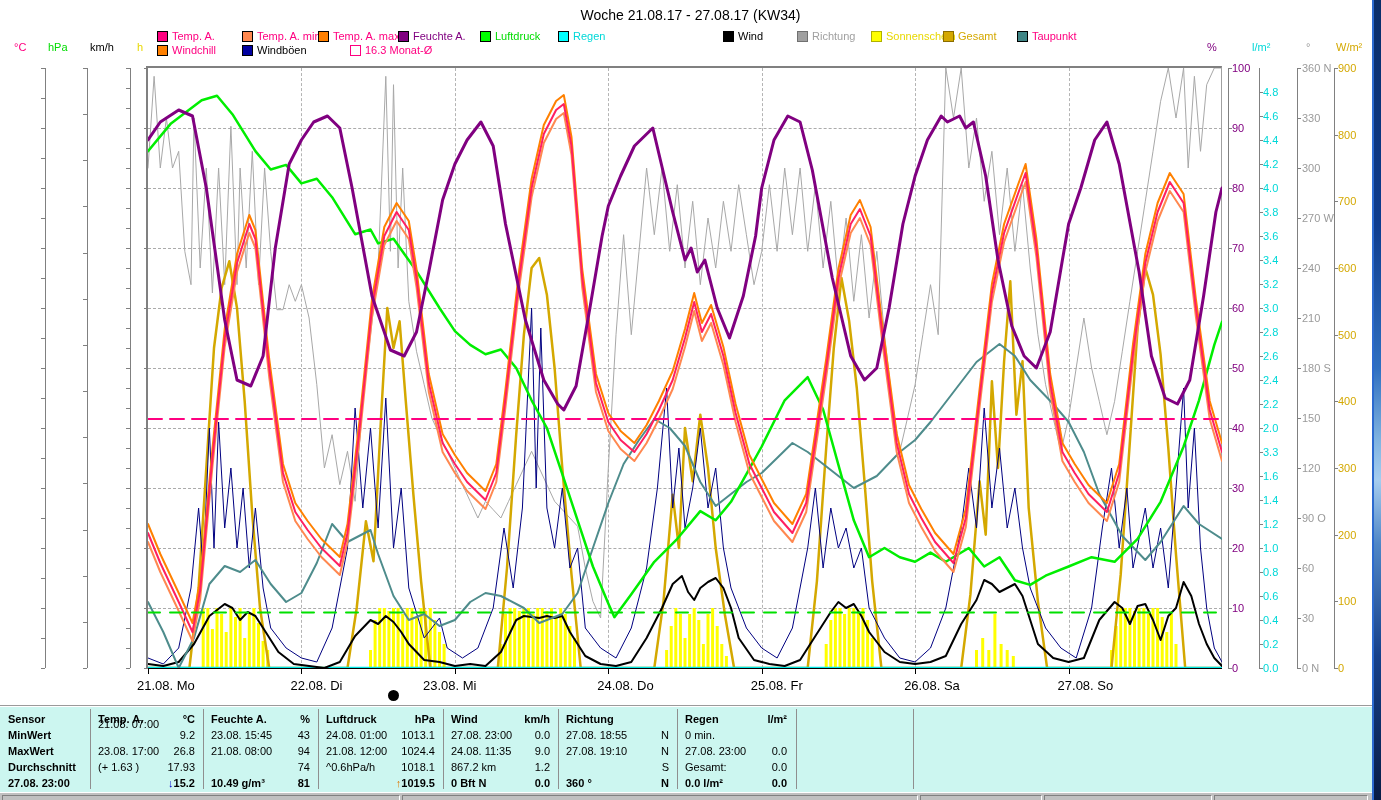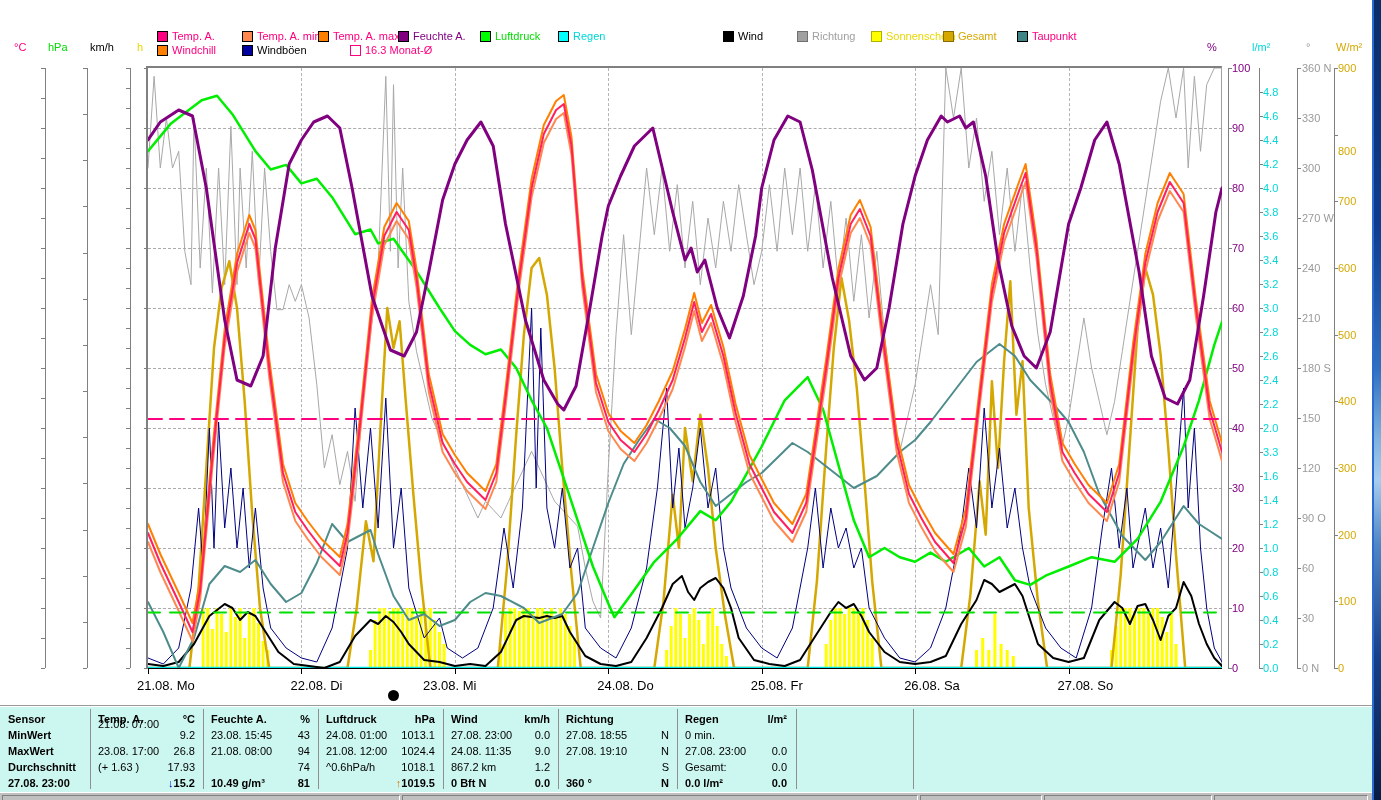--- a/index.html
+++ b/index.html
@@ -34,20 +34,21 @@
       border:1px solid;border-color:#808080 #ffffff #ffffff #808080;}
   #desktop-strip{left:1372px;top:0;width:9px;height:800px;
       background:linear-gradient(180deg,#0a2d68 0%,#0e3c8e 28%,#2f6fc0 46%,#7fb3e0 55%,#a5cdef 60%,#4f86c6 68%,#16408a 82%,#081c44 100%);
       border-left:2px solid #2b6ad0;box-sizing:border-box;}
   svg{position:absolute;left:148px;top:68px;}
 </style>
 </head>
 <body>
 
 <div id="app">
+  <div class="abs" id="page-title">Woche 21.08.17 - 27.08.17 (KW34)</div>
   <div class="abs" id="legend">
       <div class="leg-item" style="left: 157px; top: 30px;">
         <span class="leg-box" style="background: rgb(255, 0, 128); border-color: rgb(0, 0, 0);"></span>
         <span class="leg-lab" style="color: rgb(255, 0, 128);">Temp. A.</span>
       </div>
       <div class="leg-item" style="left: 242px; top: 30px;">
         <span class="leg-box" style="background: rgb(255, 136, 80); border-color: rgb(0, 0, 0);"></span>
         <span class="leg-lab" style="color: rgb(255, 0, 128);">Temp. A. min</span>
       </div>
       <div class="leg-item" style="left: 318px; top: 30px;">
@@ -286,21 +287,21 @@
       <div class="tick-lab" style="color: rgb(154, 154, 154); top: 563px; left: 1302px;">60</div>
       <div class="tick" style="top: 618px; left: 1297px;"></div>
       <div class="tick-lab" style="color: rgb(154, 154, 154); top: 613px; left: 1302px;">30</div>
       <div class="tick" style="top: 668px; left: 1297px;"></div>
       <div class="tick-lab" style="color: rgb(154, 154, 154); top: 663px; left: 1302px;">0 N</div>
       <div class="ax-head" style="color: rgb(212, 168, 0); left: 1336px; top: 41px;">W/m²</div>
       <div class="ax-line" style="left: 1334px; top: 68px; height: 600px;"></div>
       <div class="tick" style="top: 68px; left: 1334px;"></div>
       <div class="tick-lab" style="color: rgb(212, 168, 0); top: 63px; left: 1338px;">900</div>
       <div class="tick" style="top: 134.667px; left: 1334px;"></div>
-      <div class="tick-lab" style="color: rgb(212, 168, 0); top: 129.667px; left: 1338px; margin-top: 16px;">800</div>
+      <div class="tick-lab" style="color: rgb(212, 168, 0); top: 129.667px; left: 1338px;">800</div>
       <div class="tick" style="top: 201.333px; left: 1334px;"></div>
       <div class="tick-lab" style="color: rgb(212, 168, 0); top: 196.333px; left: 1338px;">700</div>
       <div class="tick" style="top: 268px; left: 1334px;"></div>
       <div class="tick-lab" style="color: rgb(212, 168, 0); top: 263px; left: 1338px;">600</div>
       <div class="tick" style="top: 334.667px; left: 1334px;"></div>
       <div class="tick-lab" style="color: rgb(212, 168, 0); top: 329.667px; left: 1338px;">500</div>
       <div class="tick" style="top: 401.333px; left: 1334px;"></div>
       <div class="tick-lab" style="color: rgb(212, 168, 0); top: 396.333px; left: 1338px;">400</div>
       <div class="tick" style="top: 468px; left: 1334px;"></div>
       <div class="tick-lab" style="color: rgb(212, 168, 0); top: 463px; left: 1338px;">300</div>

